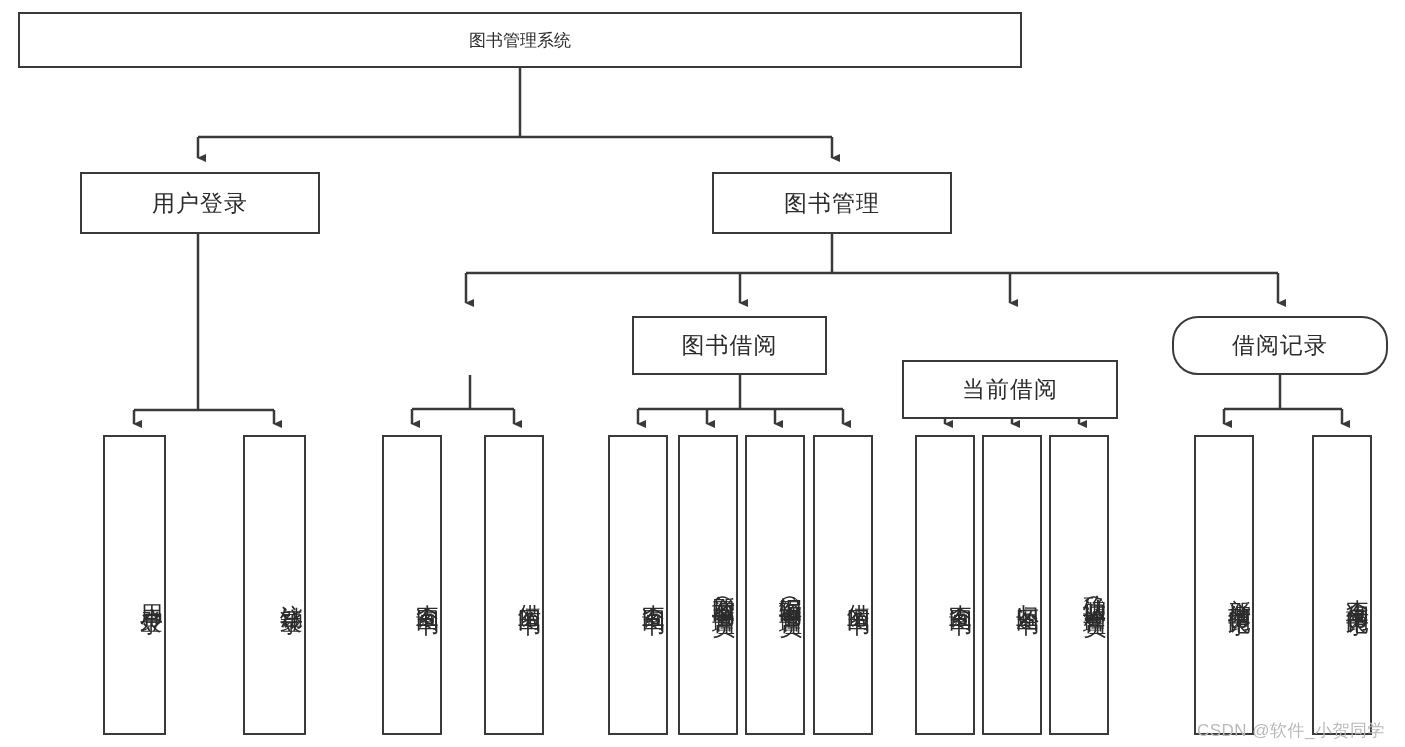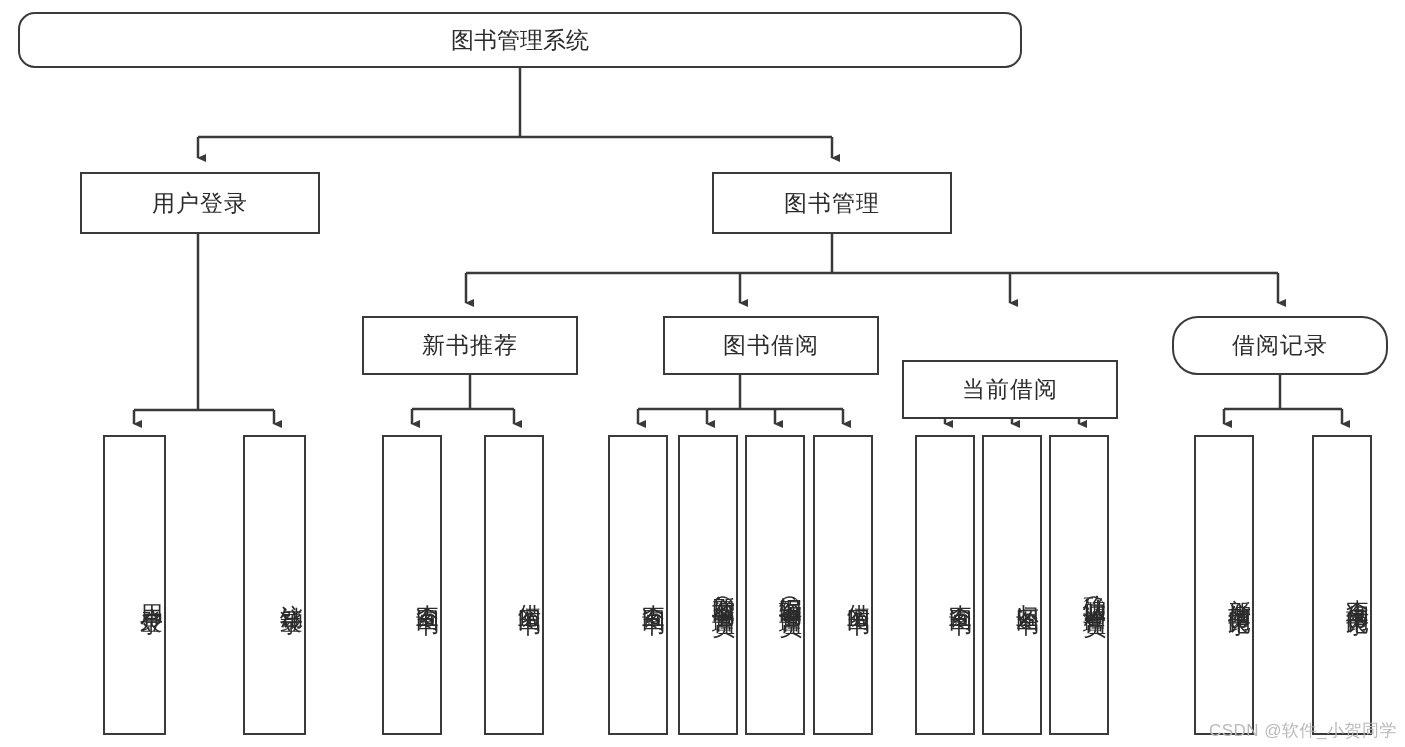--- a/index.html
+++ b/index.html
@@ -10,35 +10,35 @@
     position:absolute;
     box-sizing:border-box;
     background:#ffffff;
     border:2.5px solid #3a3a3a;
     display:flex;
     align-items:center;
     justify-content:center;
     color:#2b2b2b;
   }
   .node.horiz{font-size:23px;letter-spacing:1px;}
-  .node.root{font-size:23px;border-radius:17px;}
+  .node.root{font-size:17px;}
   .node.leaf{
     writing-mode:vertical-rl;
     text-orientation:upright;
     font-size:23px;
     letter-spacing:3px;
     align-items:flex-start;
     justify-content:center;
     padding-top:14px;
     line-height:1.05;
   }
   .node.leaf.tall{padding-top:10px;}
   .watermark{
     position:absolute;
-    right:8px;
+    right:20px;
     bottom:5px;
     font-size:17px;
     color:#b9b9b9;
     white-space:nowrap;
     letter-spacing:0.5px;
     margin-top:28px;
   }
 </style>
 </head>
 <body>
@@ -93,22 +93,21 @@
       <path d="M1224,409 L1224,424" marker-end="url(#ah)"></path>
       <path d="M1342,409 L1342,424" marker-end="url(#ah)"></path>
     </g>
   </svg>
 
   <div class="node root" style="left:18px;top:12px;width:1004px;height:56px;">图书管理系统</div>
 
   <div class="node horiz" style="left:80px;top:172px;width:240px;height:62px;">用户登录</div>
   <div class="node horiz" style="left:712px;top:172px;width:240px;height:62px;font-family:Liberation Serif, serif;">图书管理</div>
 
-  <div class="node horiz" style="left:362px;top:316px;width:216px;height:59px;">新书推荐</div>
-  <div class="node horiz" style="left:632px;top:316px;width:216px;height:59px;margin-left:31px;">图书借阅</div>
+  <div class="node horiz" style="left:632px;top:316px;width:195px;height:59px;">图书借阅</div>
   <div class="node horiz" style="left:902px;top:316px;width:216px;height:59px;margin-top:44px;">当前借阅</div>
   <div class="node horiz" style="left:1172px;top:316px;width:216px;height:59px;border-radius:26px;">借阅记录</div>
 
   <div class="node leaf" style="left:103px;top:435px;width:63px;height:300px;">用户登录</div>
   <div class="node leaf" style="left:243px;top:435px;width:63px;height:300px;">注销登录</div>
 
   <div class="node leaf" style="left:382px;top:435px;width:60px;height:300px;">查询图书</div>
   <div class="node leaf" style="left:484px;top:435px;width:60px;height:300px;">借阅图书</div>
 
   <div class="node leaf" style="left:608px;top:435px;width:60px;height:300px;">查询图书</div>

